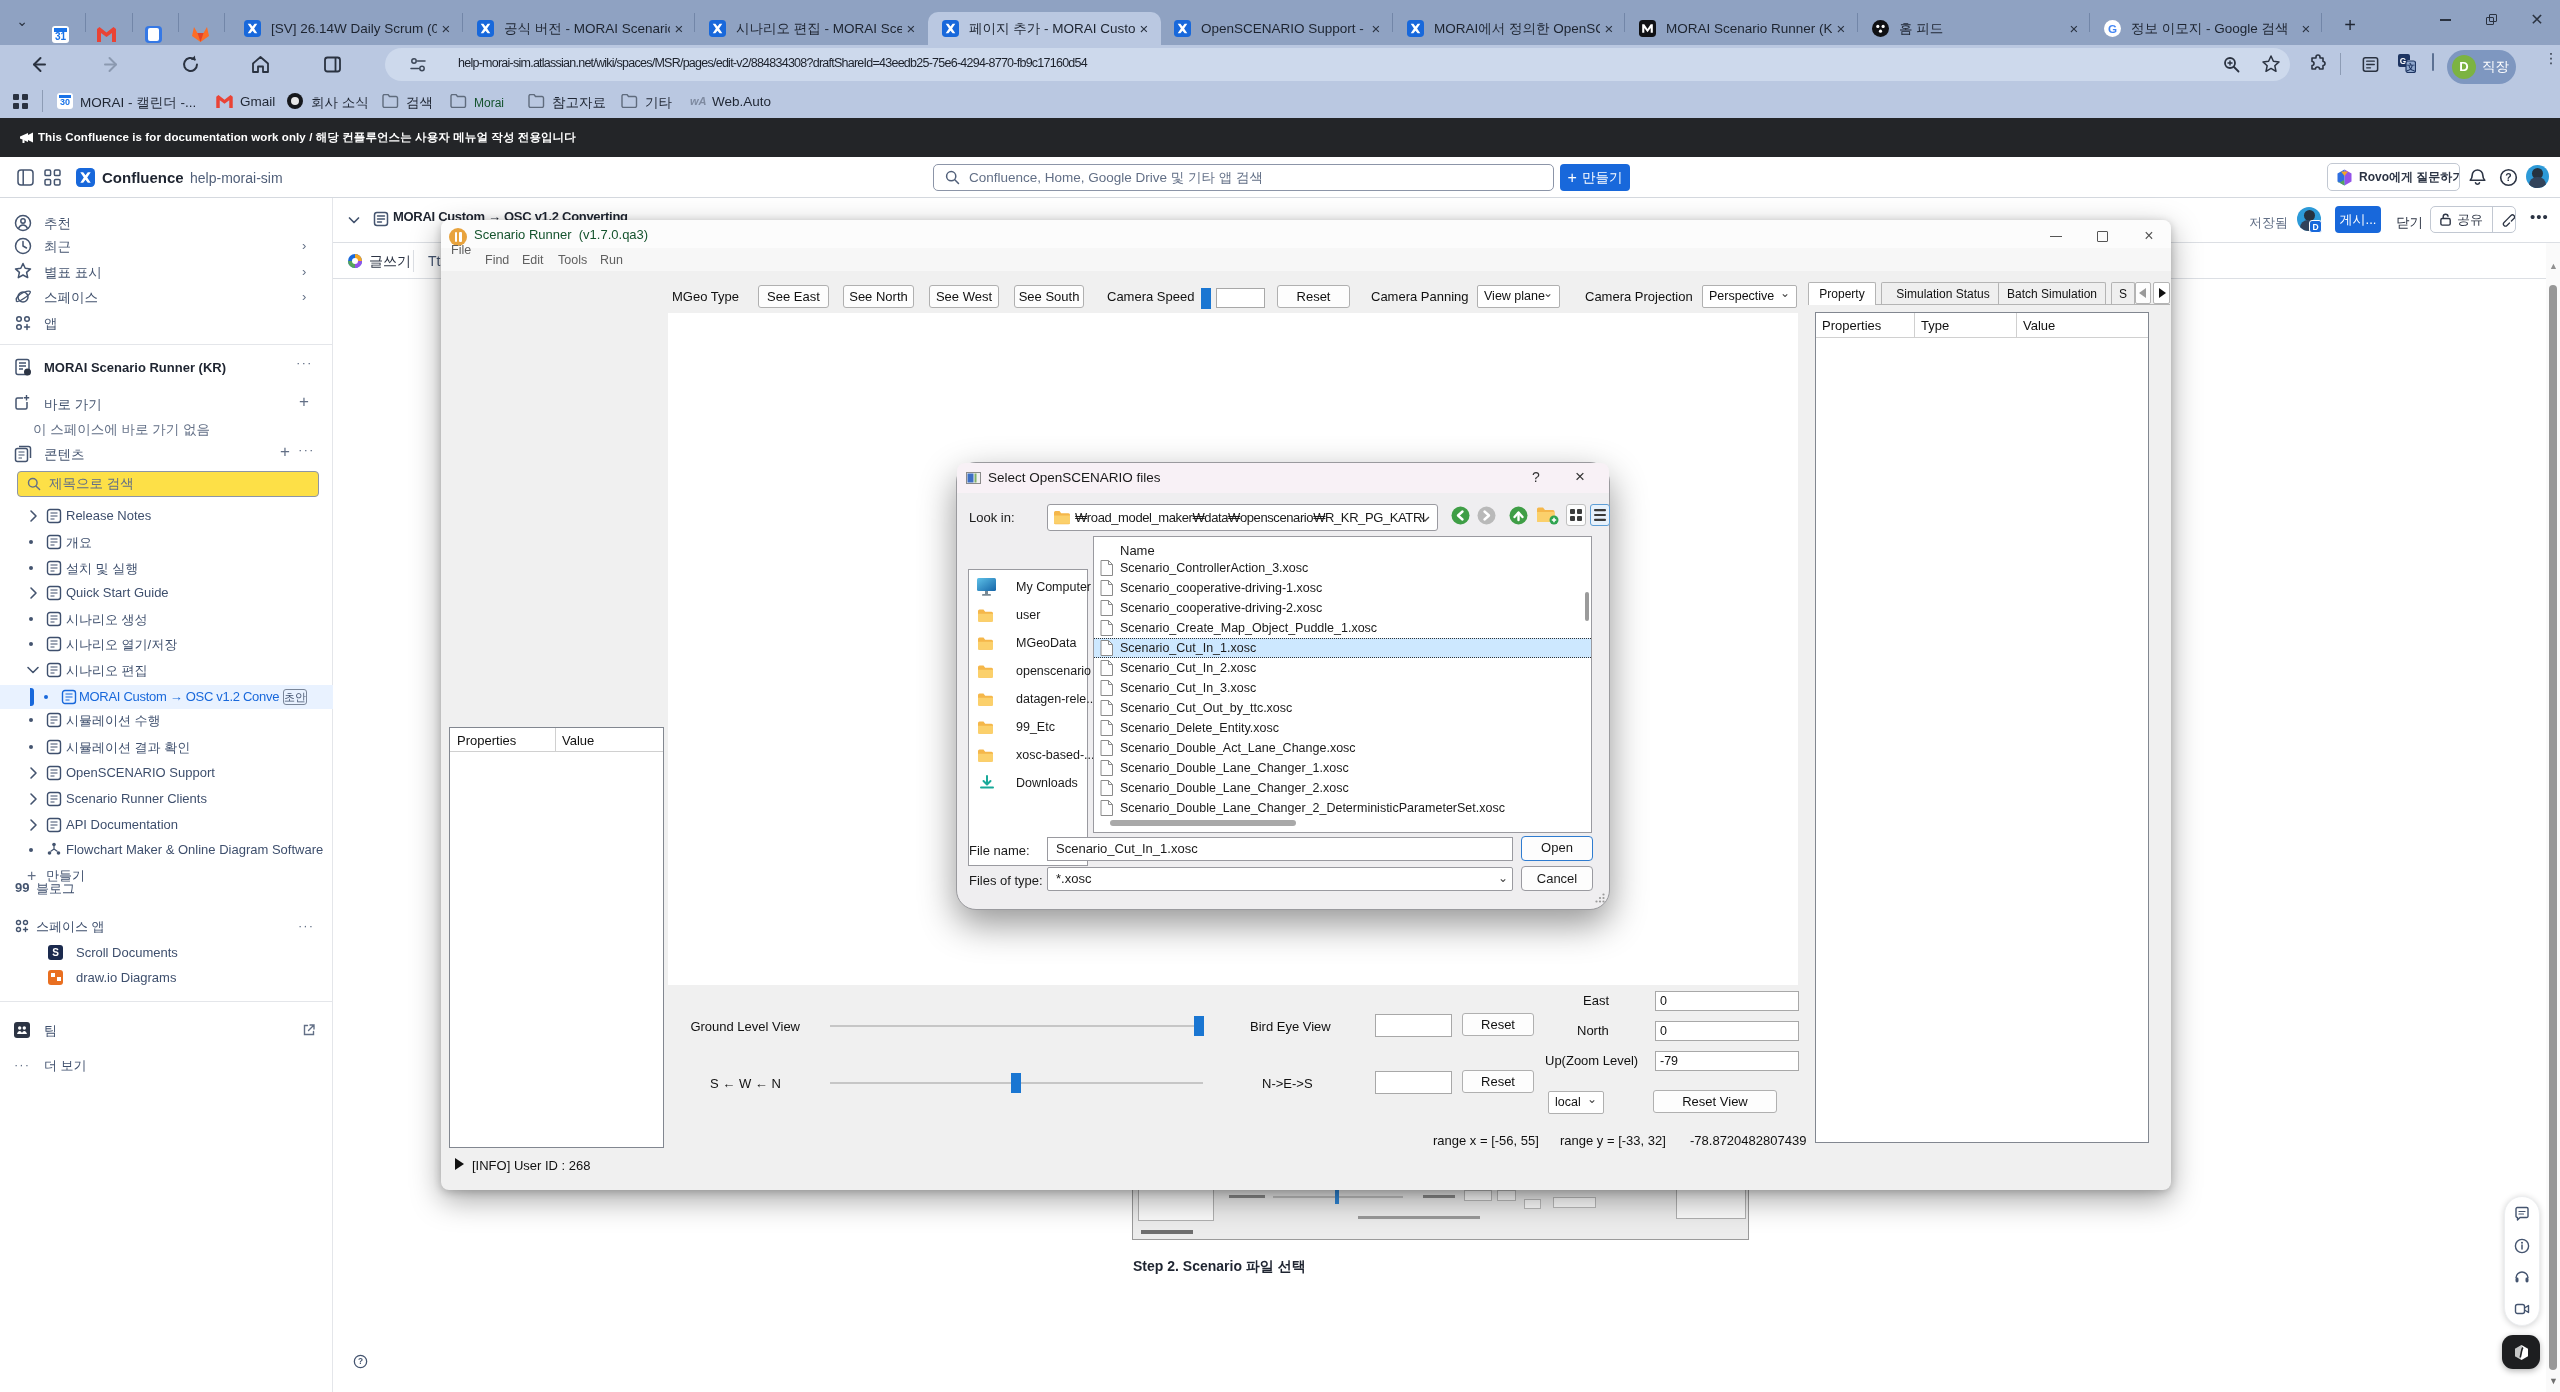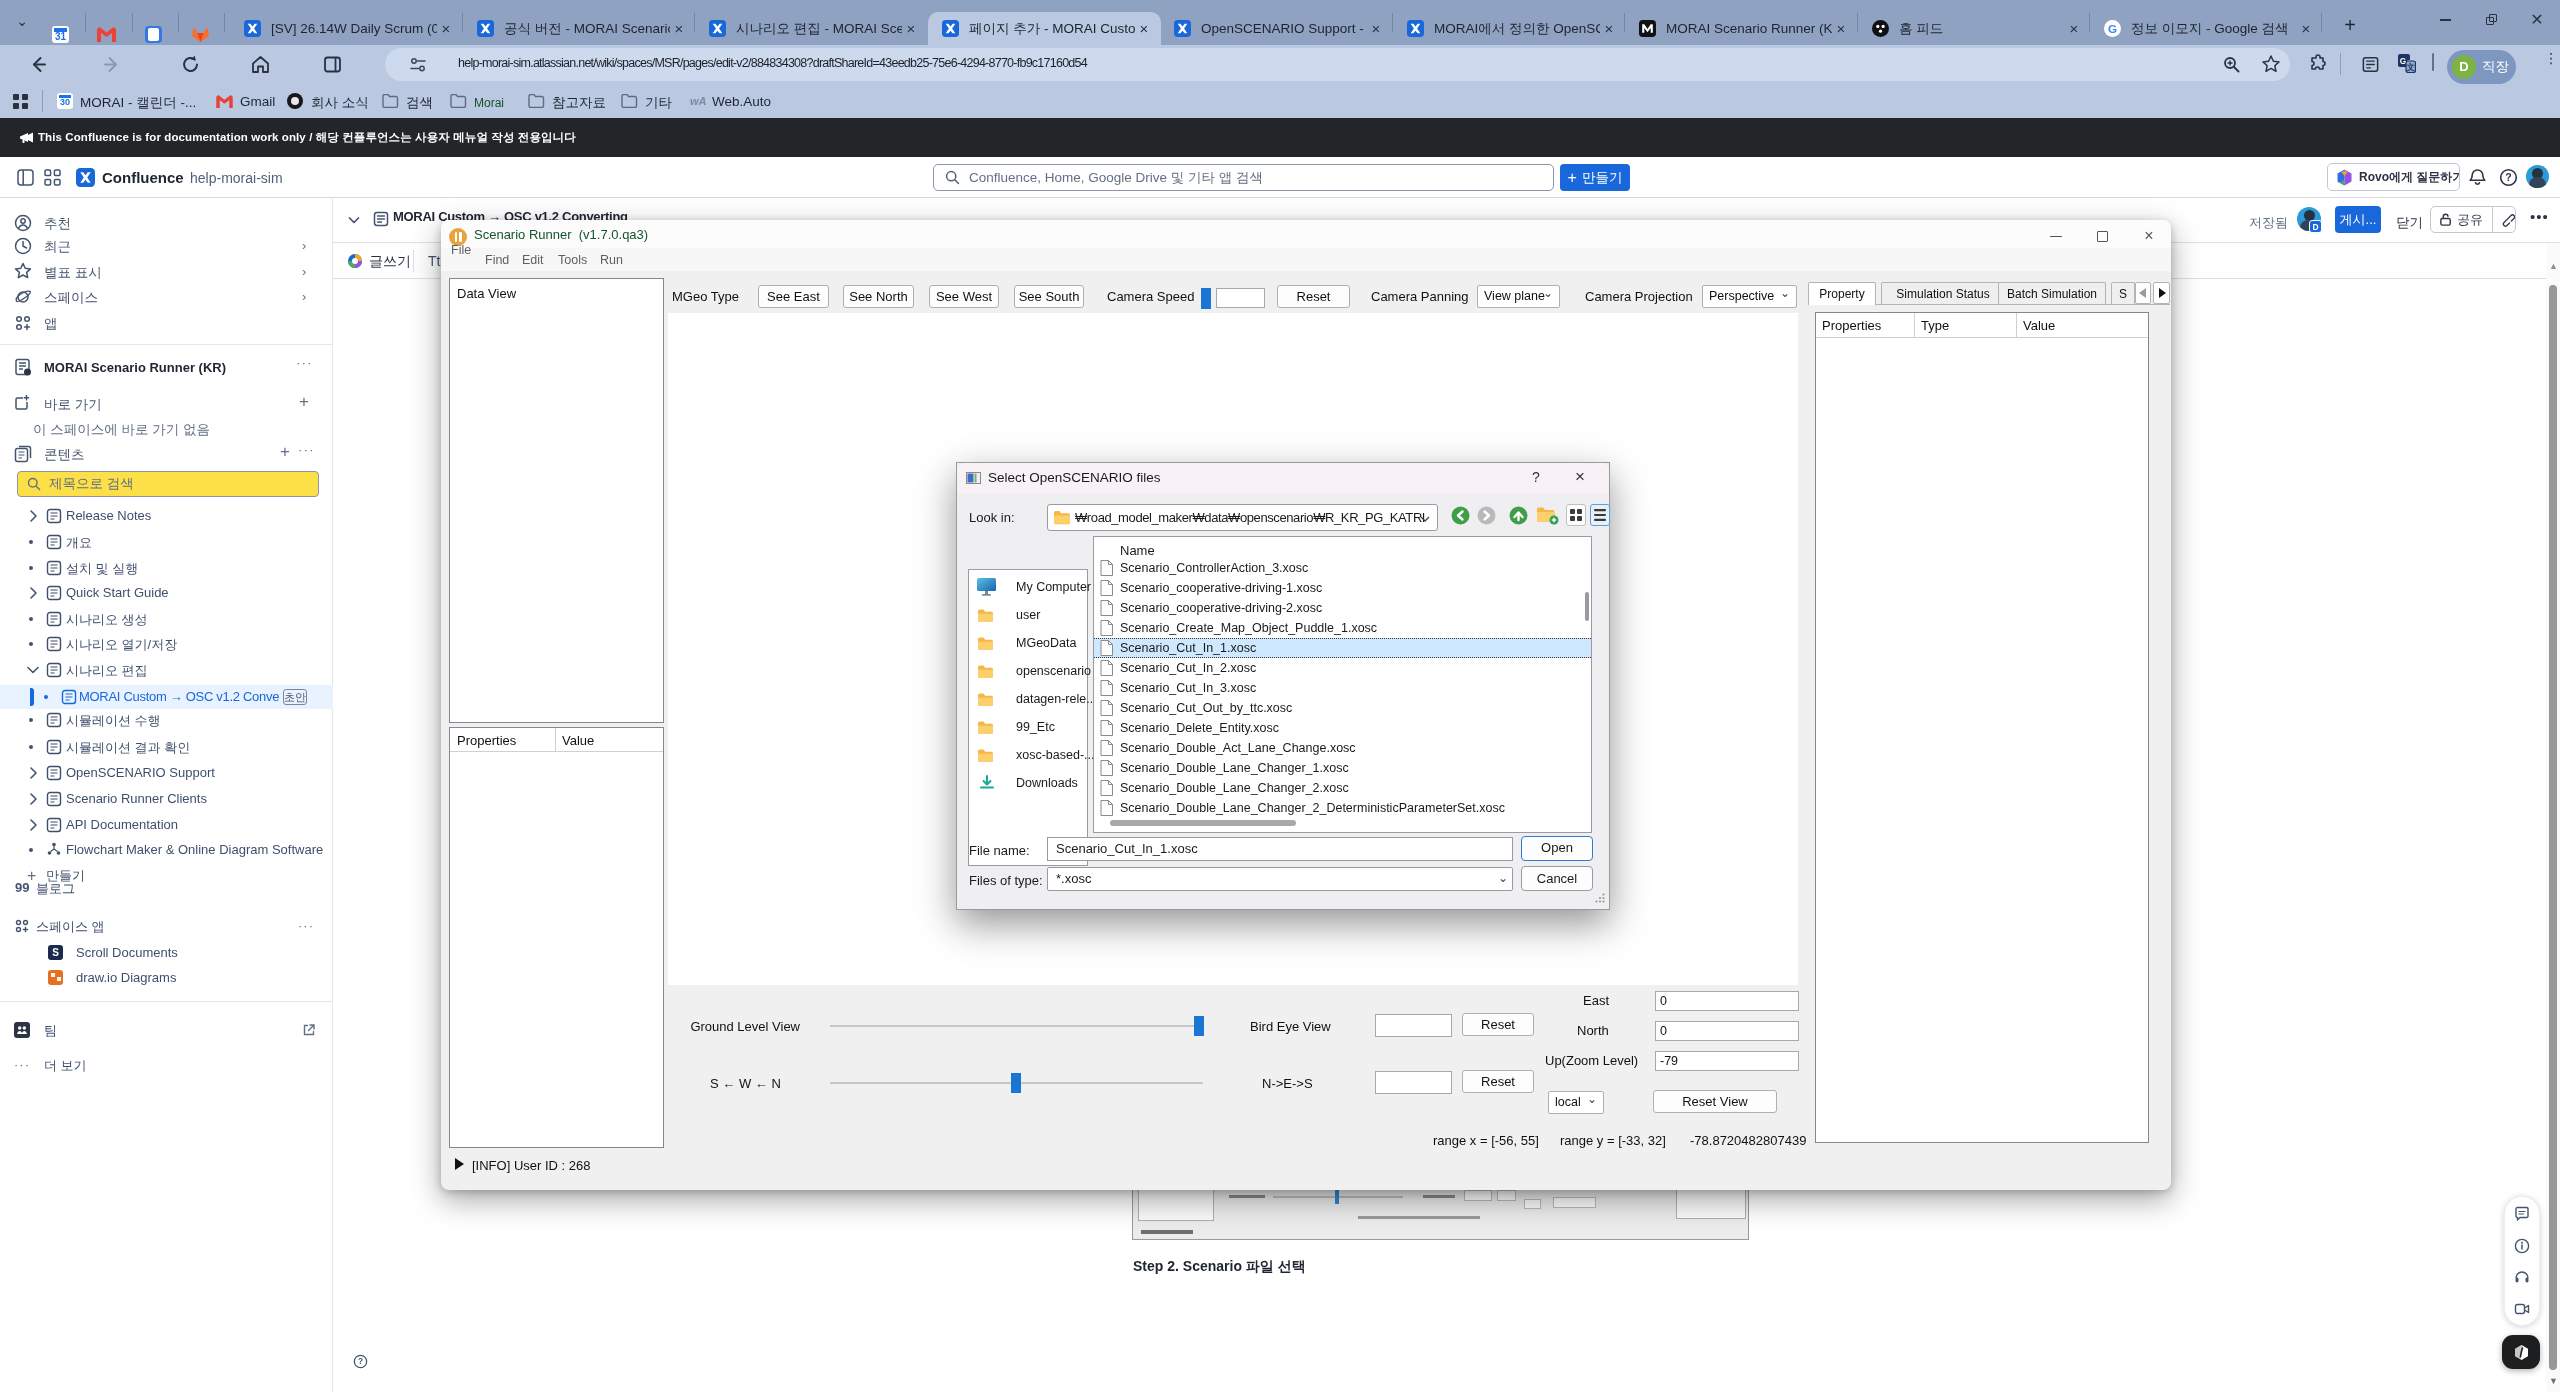--- a/index.html
+++ b/index.html
@@ -681,23 +681,20 @@
 
   <div class="abs" style="left:0;top:28px;width:1730px;height:23px;background:#f7f7f7;"></div>
   <div class="abs mtx" style="left:10px;top:15px;margin-top:8px;">File</div>
   <div class="abs mtx" style="left:44px;top:33px;">Find</div>
   <div class="abs mtx" style="left:81px;top:33px;">Edit</div>
   <div class="abs mtx" style="left:117px;top:33px;">Tools</div>
   <div class="abs mtx" style="left:159px;top:33px;">Run</div>
 
   <div class="abs" style="left:227px;top:93px;width:1130px;height:672px;background:#fff;"></div>
 
-  <div class="abs" style="left:8px;top:58px;width:215px;height:445px;background:#fff;border:1px solid #828790;font-size:13px;color:#111;">
-    <div style="margin:7px 0 0 7px;">Data View</div>
-  </div>
 
   <div class="abs" style="left:8px;top:507px;width:215px;height:421px;background:#fff;border:1px solid #828790;font-size:13px;color:#111;">
     <div class="abs" style="left:7px;top:5px;">Properties</div>
     <div class="abs" style="left:112px;top:5px;">Value</div>
     <div class="abs" style="left:105px;top:0;width:1px;height:23px;background:#d0d0d0;"></div>
     <div class="abs" style="left:0;top:23px;width:213px;height:1px;background:#d0d0d0;"></div>
   </div>
 
   <div class="abs stx" style="left:231px;top:69px;">MGeo Type</div>
   <div class="abs sbtn" style="left:317px;top:65px;width:71px;">See East</div>
@@ -752,21 +749,21 @@
   <div class="abs sinp" style="left:1214px;top:831px;">-79</div>
   <div class="abs scombo" style="left:1107px;top:871px;width:56px;">local<i>⌄</i></div>
   <div class="abs sbtn" style="left:1212px;top:870px;width:124px;">Reset View</div>
   <div class="abs stx" style="left:992px;top:913px;">range x = [-56, 55]</div>
   <div class="abs stx" style="left:1119px;top:913px;">range y = [-33, 32]</div>
   <div class="abs stx" style="left:1249px;top:913px;">-78.8720482807439</div>
   <div class="abs" style="left:14px;top:938px;width:0;height:0;border-top:6px solid transparent;border-bottom:6px solid transparent;border-left:9px solid #111;"></div>
   <div class="abs stx" style="left:31px;top:938px;">[INFO] User ID : 268</div>
 </div>
 
-<div class="abs" id="dlg" style="left:956px;top:462px;width:654px;height:448px;background:#efeef0;border-radius:0;border:1px solid #9a9a9e;box-shadow:0 14px 36px rgba(0,0,0,.42);font-size:13px;color:#1a1a1a;">
+<div class="abs" id="dlg" style="left:956px;top:462px;width:654px;height:448px;background:#efeef0;border-radius:20px;border:1px solid #9a9a9e;box-shadow:0 14px 36px rgba(0,0,0,.42);font-size:13px;color:#1a1a1a;">
   <div class="abs" style="left:0;top:0;width:652px;height:30px;background:#f8f1f6;border-radius:8px 8px 0 0;"></div>
   <svg class="abs" style="left:9px;top:9px" width="15" height="12" viewBox="0 0 15 12">
       <rect x=".5" y=".5" width="14" height="11" fill="#f0f0f0" stroke="#8a8a8a"></rect>
       <rect x="1.5" y="1.5" width="6" height="9" fill="#3e6fc4"></rect>
       <rect x="8.5" y="1.5" width="2" height="9" fill="#7fb069"></rect>
     </svg>
   <div class="abs" style="left:31px;top:7px;font-size:13.5px;">Select OpenSCENARIO files</div>
   <div class="abs" style="left:575px;top:6px;font-size:14px;color:#333;">?</div>
   <div class="abs" style="left:618px;top:4px;font-size:17px;color:#333;font-weight:300;">×</div>
 

